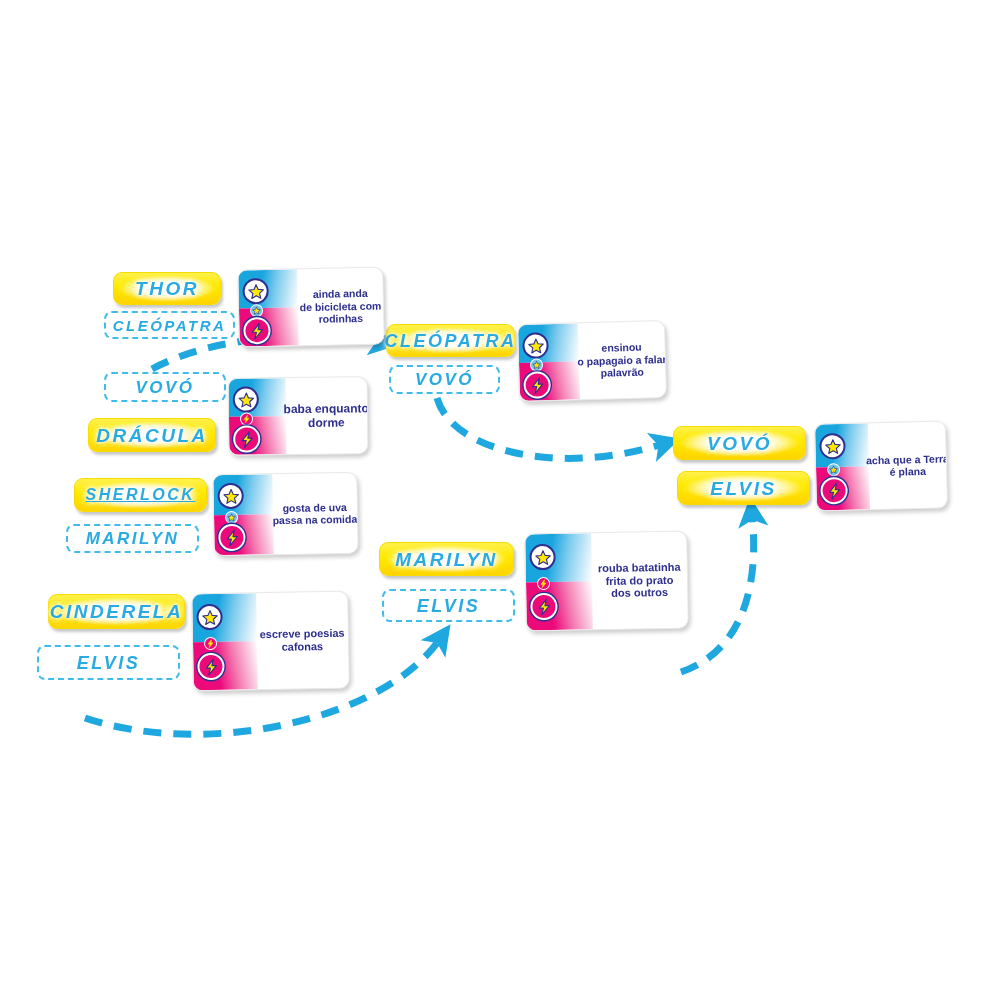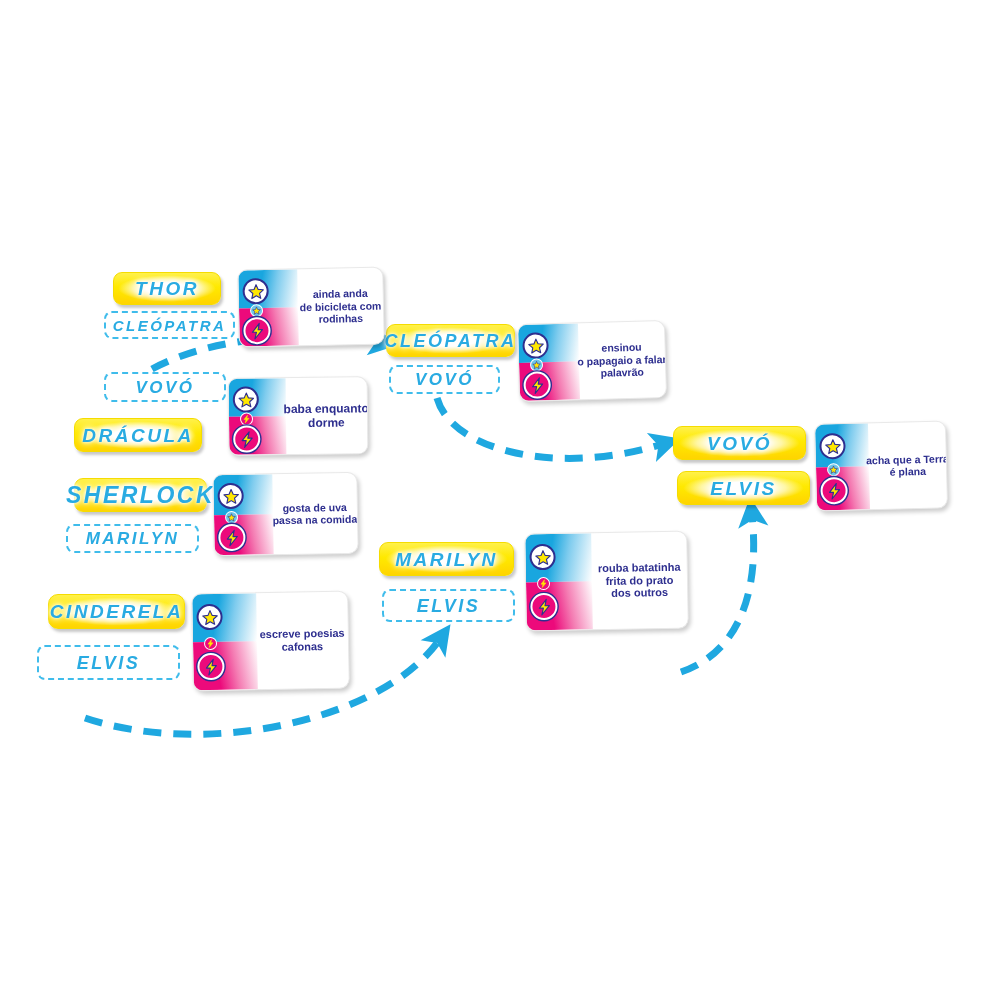--- a/index.html
+++ b/index.html
@@ -156,30 +156,30 @@
   <div id="tag-layer">
       <div class="tag solid" style="left: 113px; top: 272px; width: 108px; height: 33px;">
         <span class="tag-text" style="font-size: 19px;">THOR</span>
       </div>
       <div class="tag dashed" style="left: 104px; top: 311px; width: 131px; height: 28px;">
         <span class="tag-text" style="font-size: 15px;">CLEÓPATRA</span>
       </div>
       <div class="tag dashed" style="left: 104px; top: 372px; width: 122px; height: 30px;">
         <span class="tag-text" style="font-size: 17px;">VOVÓ</span>
       </div>
-      <div class="tag solid" style="left: 74px; top: 418px; width: 128px; height: 34px;">
+      <div class="tag solid" style="left: 88px; top: 418px; width: 128px; height: 34px;">
         <span class="tag-text" style="font-size: 19px;">DRÁCULA</span>
       </div>
       <div class="tag solid" style="left: 74px; top: 478px; width: 133px; height: 34px;">
-        <span class="tag-text" style="font-size: 23px;">SHERLOCK</span>
+        <span class="tag-text" style="font-size: 16px; text-decoration: underline;">SHERLOCK</span>
       </div>
       <div class="tag dashed" style="left: 66px; top: 524px; width: 133px; height: 29px;">
         <span class="tag-text" style="font-size: 17px;">MARILYN</span>
       </div>
-      <div class="tag solid" style="left: 48px; top: 594px; width: 137px; height: 35px; border-radius: 10px;">
+      <div class="tag solid" style="left: 48px; top: 594px; width: 137px; height: 35px;">
         <span class="tag-text" style="font-size: 19px;">CINDERELA</span>
       </div>
       <div class="tag dashed" style="left: 37px; top: 645px; width: 143px; height: 35px;">
         <span class="tag-text" style="font-size: 18px;">ELVIS</span>
       </div>
       <div class="tag solid" style="left: 386px; top: 324px; width: 129px; height: 33px;">
         <span class="tag-text" style="font-size: 18px;">CLEÓPATRA</span>
       </div>
       <div class="tag dashed" style="left: 389px; top: 365px; width: 111px; height: 29px;">
         <span class="tag-text" style="font-size: 17px;">VOVÓ</span>

